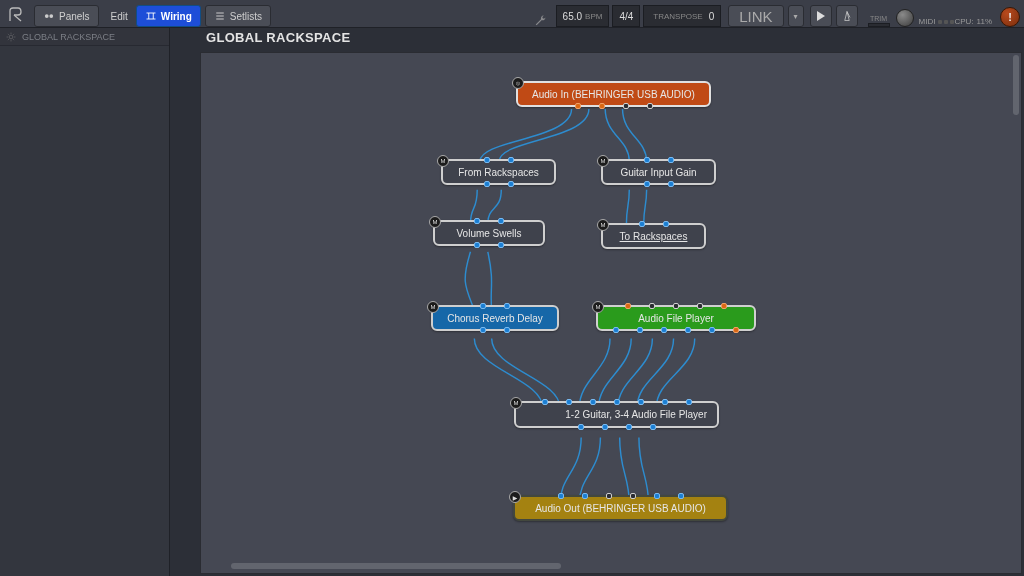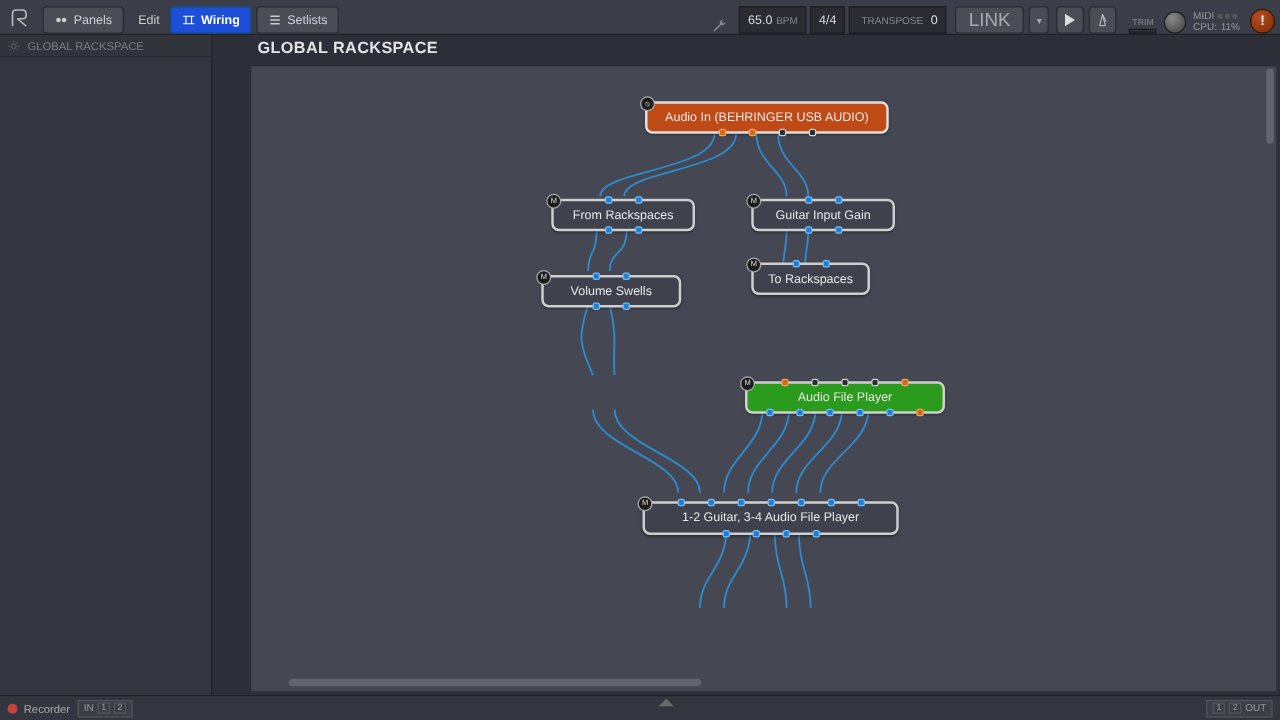--- a/index.html
+++ b/index.html
@@ -18,21 +18,21 @@
   .bpm-box, .sig-box, .trans-box { height: 22px; background: #2a2c32; border: 1px solid #1b1d22; padding: 0 6px; display: flex; align-items: center; margin-right: 3px; }
   .bpm-box .n, .sig-box .n, .trans-box .n { color: #ddd; }
   .bpm-box .u, .trans-box .u { color: #888; font-size: 8px; margin-left: 3px; }
   .link-btn { height: 22px; padding: 0 10px; background: #4a4d56; border: 1px solid #2a2c32; border-radius: 3px; display: flex; align-items: center; margin: 0 4px; cursor: pointer; color: #aaa; font-size: 15px; }
   .chev { width: 16px; height: 22px; display: flex; align-items: center; justify-content: center; background: #4a4d56; border: 1px solid #2a2c32; border-radius: 3px; cursor: pointer; margin-right: 6px; color:#aaa; font-size:8px; }
   .play-btn, .tap-btn { width: 22px; height: 22px; display: flex; align-items: center; justify-content: center; background: #4a4d56; border: 1px solid #2a2c32; border-radius: 3px; cursor: pointer; margin-right: 4px; }
   .play-btn svg { fill: #ddd; width: 10px; height: 10px; }
   .trim { display: flex; flex-direction: column; align-items: center; font-size: 7px; color: #888; margin: 0 6px; }
   .trim .bar { width: 22px; height: 4px; background: #2a2c32; border: 1px solid #1b1d22; margin-top: 1px; }
   .cpu-knob { width: 18px; height: 18px; border-radius: 50%; background: radial-gradient(circle at 35% 30%, #8a8a8a, #3c3c3c); border:1px solid #222; margin-right: 5px; position:relative; }
-  .meters { display: flex; flex-direction: column; font-size: 8px; color: #999; line-height: 1.2; margin-right: 6px; }
+  .meters { display: flex; flex-direction: row; font-size: 8px; color: #999; line-height: 1.2; margin-right: 6px; }
   .meters .lbl { display:flex; align-items:center; gap:3px;}
   .meters .led { display: inline-flex; gap: 2px; }
   .meters .led i { width: 4px; height: 4px; background: #555; display: block; border-radius: 1px; }
   .alert-badge { width: 20px; height: 20px; border-radius: 50%; background: radial-gradient(circle at 35% 30%, #b94a1d, #7a2e0d); border:1px solid #3a1603; display:flex; align-items:center; justify-content:center; color:#eee; font-weight:bold; font-size:11px; margin-left:2px;}
   .ico { width:12px; height:12px; display:block; }
 
   
   .content { flex: 1; display: flex; min-height: 0; gap: 28px; }
   .leftcol { width: 170px; background: #33363e; border-right: 1px solid #1f2127; display:flex; flex-direction:column; }
   .lefthdr { height: 18px; font-size: 9px; color: #7c7f86; display: flex; align-items: center; padding: 0 6px; background: #32343c; border-bottom: 1px solid #272931; }
@@ -254,29 +254,41 @@
             <div class="pins-top">
                 <span class="pin blue"></span>
                 <span class="pin blue"></span>
               </div>
             <div class="pins-bot">
                 <span class="pin blue"></span>
                 <span class="pin blue"></span>
               </div>
           </div>
 
-          <div class="node n-dark" style="left:400px; top:157px; width:95px; height:26px;">
+          <div class="node n-dark" style="left:400px; top:170px; width:105px; height:26px;text-decoration:underline;">
             <span class="tag">M</span>
             <span>To Rackspaces</span>
             <div class="pins-top">
                 <span class="pin blue"></span>
                 <span class="pin blue"></span>
               </div>
           </div>
 
+          <div class="node n-blue" style="left:230px; top:252px; width:128px; height:26px;">
+            <span class="tag">M</span>
+            <span>Chorus Reverb Delay</span>
+            <div class="pins-top">
+                <span class="pin blue"></span>
+                <span class="pin blue"></span>
+              </div>
+            <div class="pins-bot">
+                <span class="pin blue"></span>
+                <span class="pin blue"></span>
+              </div>
+          </div>
 
           <div class="node n-green" style="left:395px; top:252px; width:160px; height:26px;">
             <span class="tag">M</span>
             <span>Audio File Player</span>
             <div class="pins-top">
                 <span class="pin on"></span>
                 <span class="pin"></span>
                 <span class="pin"></span>
                 <span class="pin"></span>
                 <span class="pin on"></span>
@@ -284,58 +296,53 @@
             <div class="pins-bot">
                 <span class="pin blue"></span>
                 <span class="pin blue"></span>
                 <span class="pin blue"></span>
                 <span class="pin blue"></span>
                 <span class="pin blue"></span>
                 <span class="pin on"></span>
               </div>
           </div>
 
-          <div class="node n-dark" style="left:313px; top:348px; width:205px; height:27px;">
+          <div class="node n-dark" style="left:313px; top:348px; width:205px; height:27px;justify-content:flex-end;">
             <span class="tag">M</span>
             <span>1-2 Guitar, 3-4 Audio File Player</span>
             <div class="pins-top">
                 <span class="pin blue"></span>
                 <span class="pin blue"></span>
                 <span class="pin blue"></span>
                 <span class="pin blue"></span>
                 <span class="pin blue"></span>
                 <span class="pin blue"></span>
                 <span class="pin blue"></span>
               </div>
             <div class="pins-bot">
                 <span class="pin blue"></span>
                 <span class="pin blue"></span>
                 <span class="pin blue"></span>
                 <span class="pin blue"></span>
               </div>
           </div>
 
+          <div class="node n-out" style="left:312px; top:442px; width:215px; height:26px;">
+            <span class="tag">▶</span>
+            <span>Audio Out (BEHRINGER USB AUDIO)</span>
+            <div class="pins-top">
+                <span class="pin blue"></span>
+                <span class="pin blue"></span>
+                <span class="pin"></span>
+                <span class="pin"></span>
+                <span class="pin blue"></span>
+                <span class="pin blue"></span>
+              </div>
+          </div>
 
           <div class="hscroll"></div>
         </div>
       </div>
     </div>
   </div>
 
-  <div class="bottombar">
-    <div class="reddot"></div>
-    <span>Recorder</span>
-    <div class="iobox">
-      <span>IN</span>
-      <span class="num">1</span>
-      <span class="num">2</span>
-    </div>
-    <div class="bottom-spacer">
-      <div class="tri-up"></div>
-    </div>
-    <div class="iobox">
-      <span class="num">1</span>
-      <span class="num">2</span>
-      <span>OUT</span>
-    </div>
-  </div>
 
 </div>
 
 </body></html>

